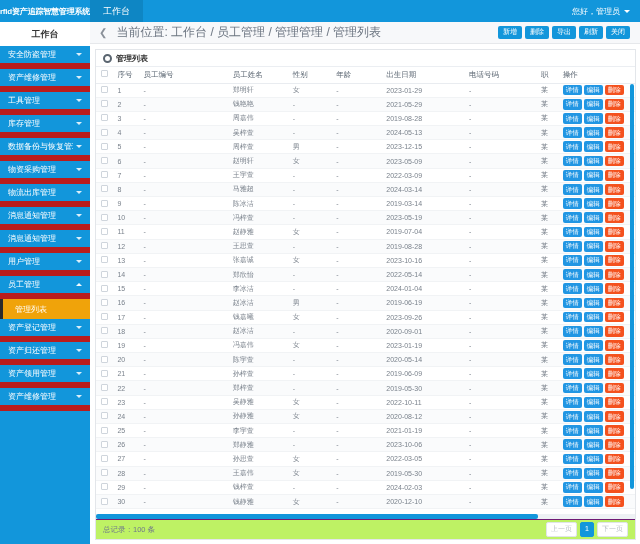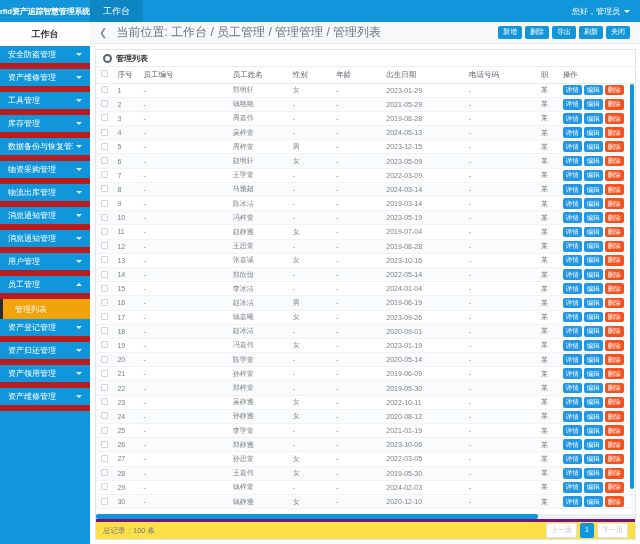--- a/index.html
+++ b/index.html
@@ -146,21 +146,21 @@
     position: absolute; right: 1px; top: 17px; bottom: 0; width: 4px;
     background: transparent;
   }
   .vthumb { position: absolute; top: 0; left: 0; width: 4px; height: 405px; background: #1296db; border-radius: 2px; }
 
   .hscroll { height: 5px; flex: 0 0 5px; background: #eef1f4; position: relative; }
   .hthumb { position: absolute; left: 0; top: 0; height: 5px; width: 82%; background: #1296db; border-radius: 2px; }
 
   .panel-foot {
     height: 20px; flex: 0 0 20px; display: flex; align-items: center; padding: 0 7px;
-    border-top: 3px solid #701a75; background: #fde047;
+    border-top: 1px solid #701a75; background: #bef264;
   }
   .total { font-size: 7.5px; color: #70798a; }
   .foot-spacer { flex: 1; }
   .pager { display: flex; gap: 3px; align-items: center; }
   .pg {
     font-size: 7px; border: 1px solid #e0e4e9; background: #fff; color: #b6bcc4;
     padding: 2px 4px; border-radius: 2px; cursor: pointer; line-height: 1.2;
   }
   .pg.num { background: #1296db; border-color: #1296db; color: #fff; min-width: 14px; text-align: center; }
 </style>

